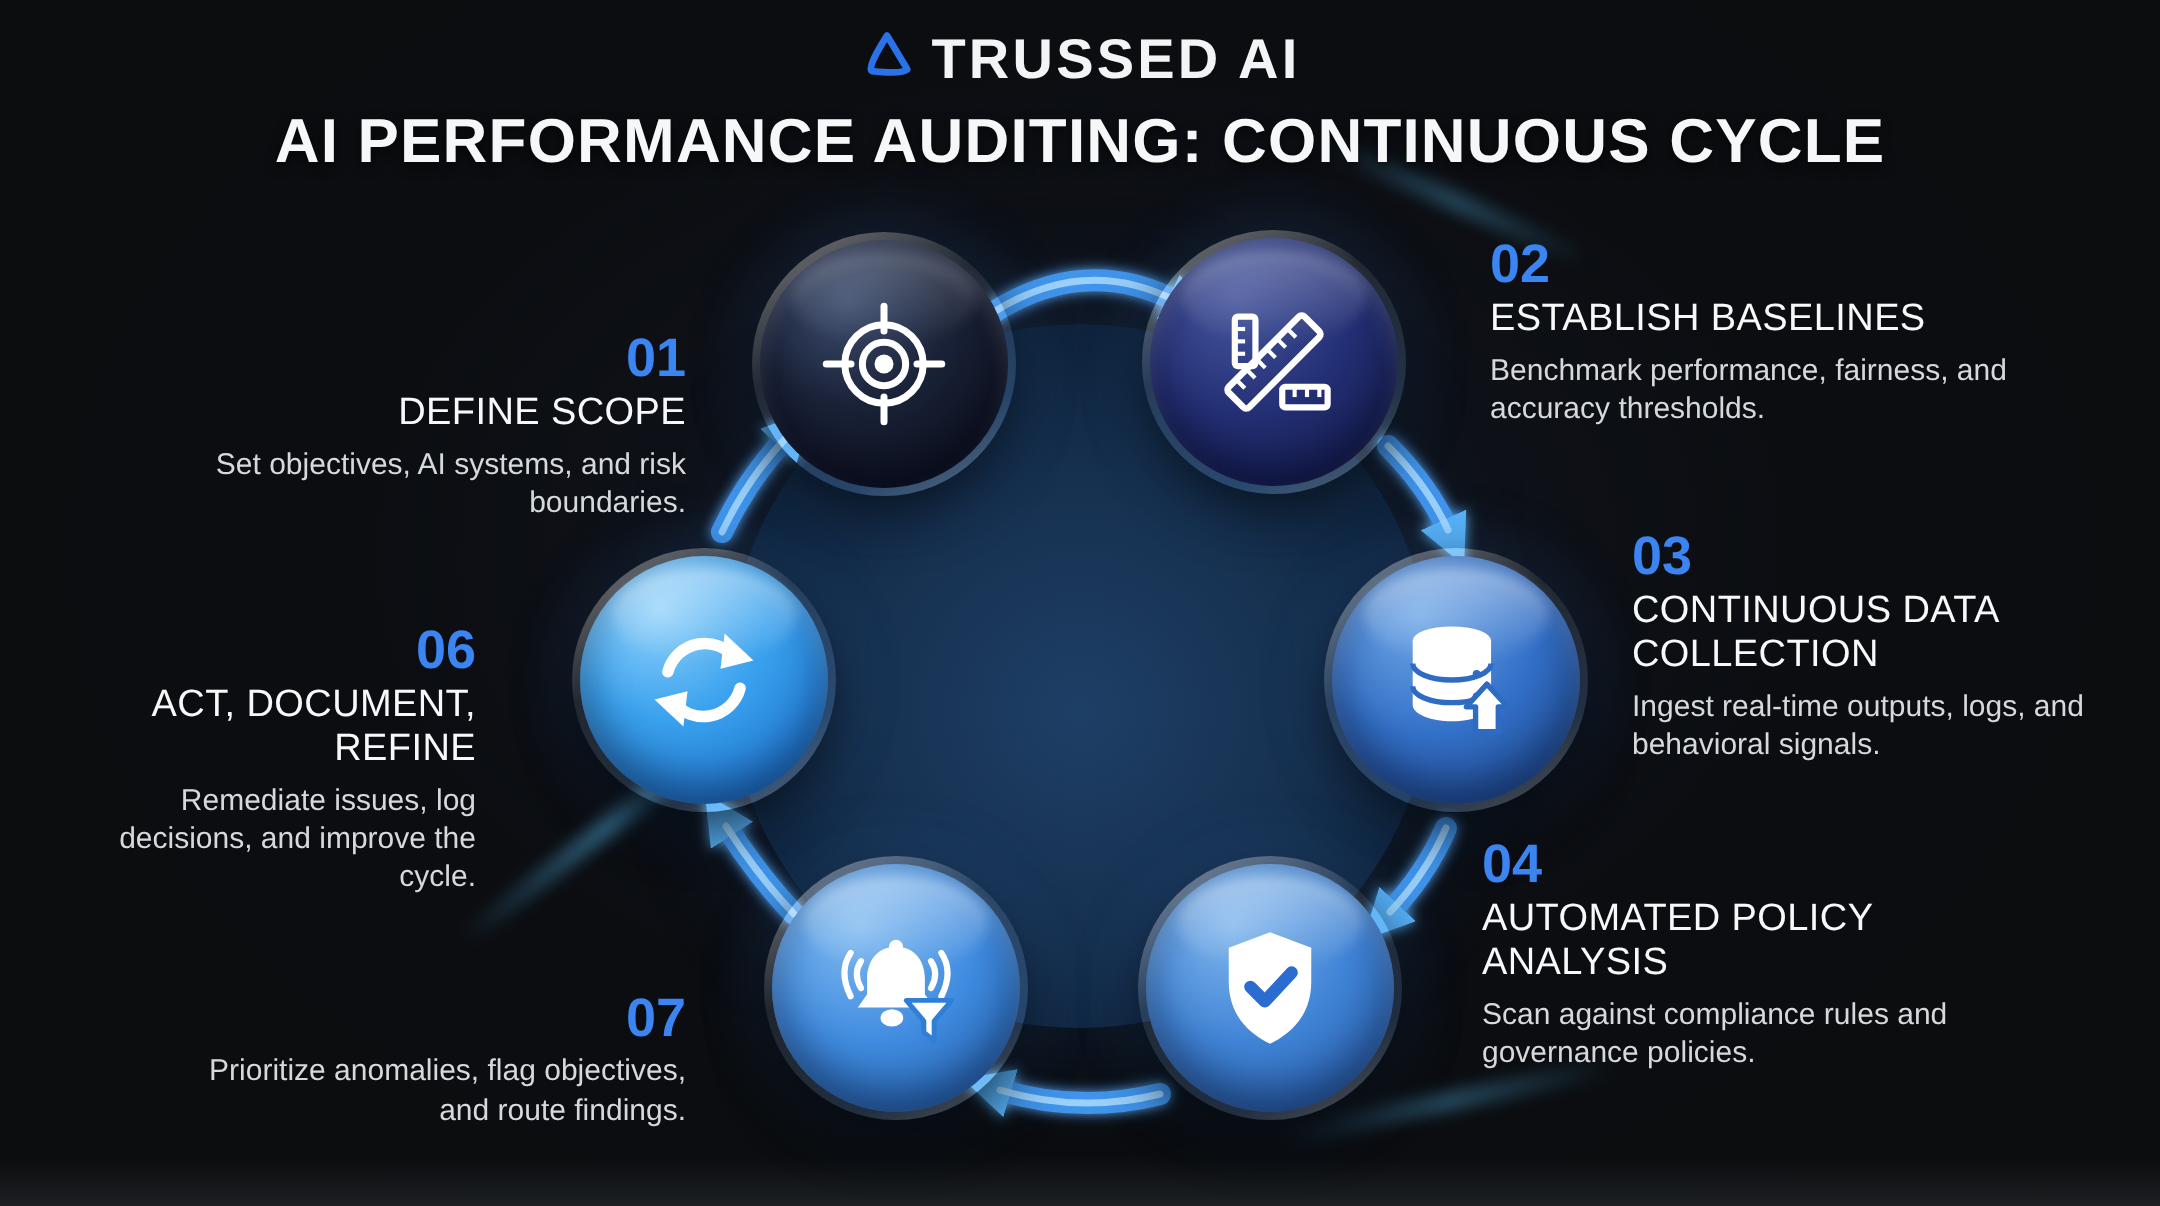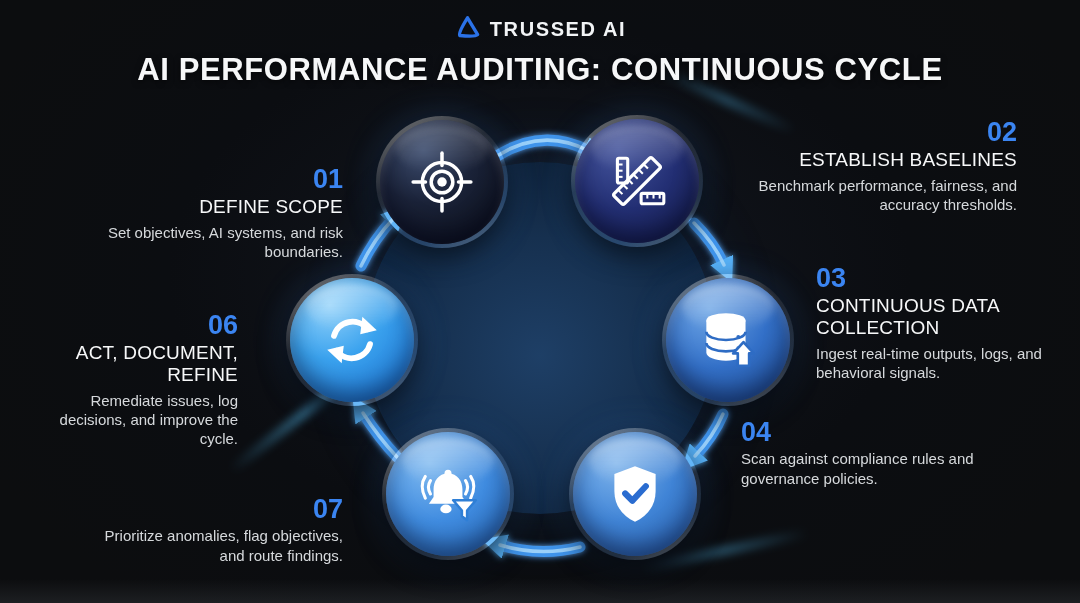--- a/index.html
+++ b/index.html
@@ -7,21 +7,21 @@
     position:relative;width:1080px;height:603px;margin:0 auto;overflow:hidden;
     font-family:"Liberation Sans",sans-serif;
     background:
       radial-gradient(ellipse 620px 420px at 50% 46%, #12161f 0%, #0b0d11 60%, #0c0d0f 100%);
   }
   .floor{position:absolute;left:0;bottom:0;width:100%;height:24px;
     background:linear-gradient(to top, rgba(150,160,170,.12), rgba(150,160,170,0));}
   
   .header{position:absolute;top:14px;left:0;width:100%;text-align:center;z-index:6;}
   .brand{display:flex;align-items:center;justify-content:center;gap:9px;}
-  .brand-name{color:#f2f4f6;font-size:20px;font-weight:800;letter-spacing:1.6px;}
+  .brand-name{color:#f2f4f6;font-size:28px;font-weight:800;letter-spacing:1.6px;}
   .title{margin:7px 0 0 0;color:#f6f7f8;font-size:31px;font-weight:800;letter-spacing:.6px;
     text-shadow:0 2px 6px rgba(0,0,0,.6);}
   
   .ring-bg{position:absolute;left:364px;top:162px;width:352px;height:352px;border-radius:50%;
     background:radial-gradient(circle at 50% 55%, #1e3f66 0%, #16304f 45%, #0e2138 78%, #0a1728 100%);
     box-shadow:0 0 70px rgba(40,110,200,.18);z-index:1;}
   
   .streak{position:absolute;height:9px;border-radius:9px;filter:blur(4px);opacity:.75;z-index:2;
     background:linear-gradient(90deg, rgba(80,190,255,0), rgba(90,200,255,.65), rgba(80,190,255,0));}
   .streak.s-a{left:210px;top:408px;width:190px;transform:rotate(-38deg);}
@@ -57,21 +57,21 @@
   .icon{position:relative;z-index:1;display:block;width:66px;height:66px;}
   .icon svg{display:block;width:100%;height:100%;}
   
   .step{position:absolute;z-index:4;}
   .step .num{font-size:27px;font-weight:800;color:#3b85f2;line-height:1.05;margin-bottom:3px;}
   .step .stitle{font-size:19px;font-weight:400;color:#f7f8f9;line-height:1.14;margin-bottom:5px;letter-spacing:.2px;}
   .step .sdesc{font-size:15px;color:#d6d9dc;line-height:1.28;}
   .ta-r{text-align:right;margin-top:47px;}
   .ta-l{text-align:left;}
   .st1{left:95px;top:118px;width:248px;}
-  .st2{left:745px;top:118px;width:272px;text-align:right;}
+  .st2{left:745px;top:118px;width:272px;}
   .st3{left:816px;top:264px;width:226px;}
   .st4{left:741px;top:418px;width:238px;}
   .st5{left:100px;top:448px;width:243px;}
   .st6{left:48px;top:264px;width:190px;}
 </style>
 </head>
 <body>
 
 <div class="canvas">
 
@@ -246,20 +246,21 @@
   </div>
 
   <div class="step st3 ta-l">
     <div class="num">03</div>
     <div class="stitle">CONTINUOUS DATA COLLECTION</div>
     <div class="sdesc">Ingest real-time outputs, logs, and behavioral signals.</div>
   </div>
 
   <div class="step st4 ta-l">
     <div class="num">04</div>
+    <div class="stitle">AUTOMATED POLICY ANALYSIS</div>
     <div class="sdesc">Scan against compliance rules and governance policies.</div>
   </div>
 
   <div class="step st5 ta-r">
     <div class="num">07</div>
     <div class="sdesc">Prioritize anomalies, flag objectives, and route findings.</div>
   </div>
 
   <div class="step st6 ta-r">
     <div class="num">06</div>

